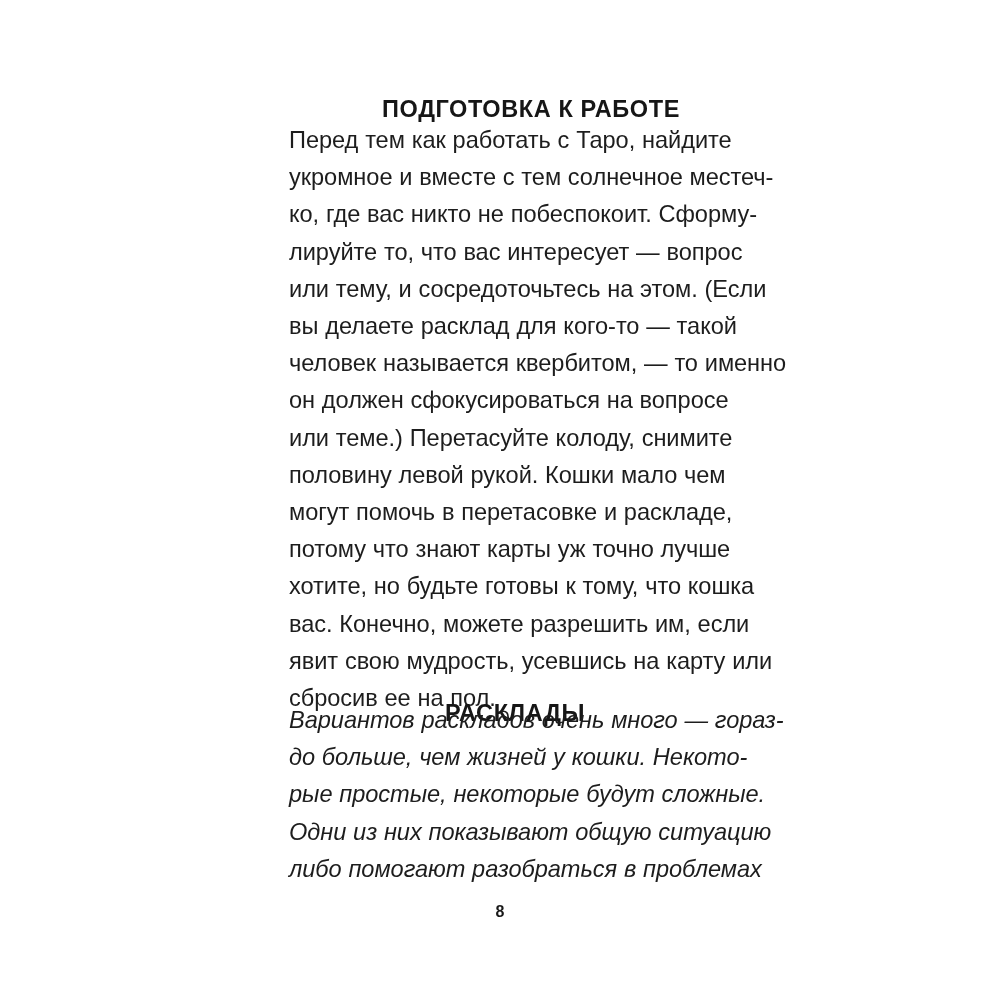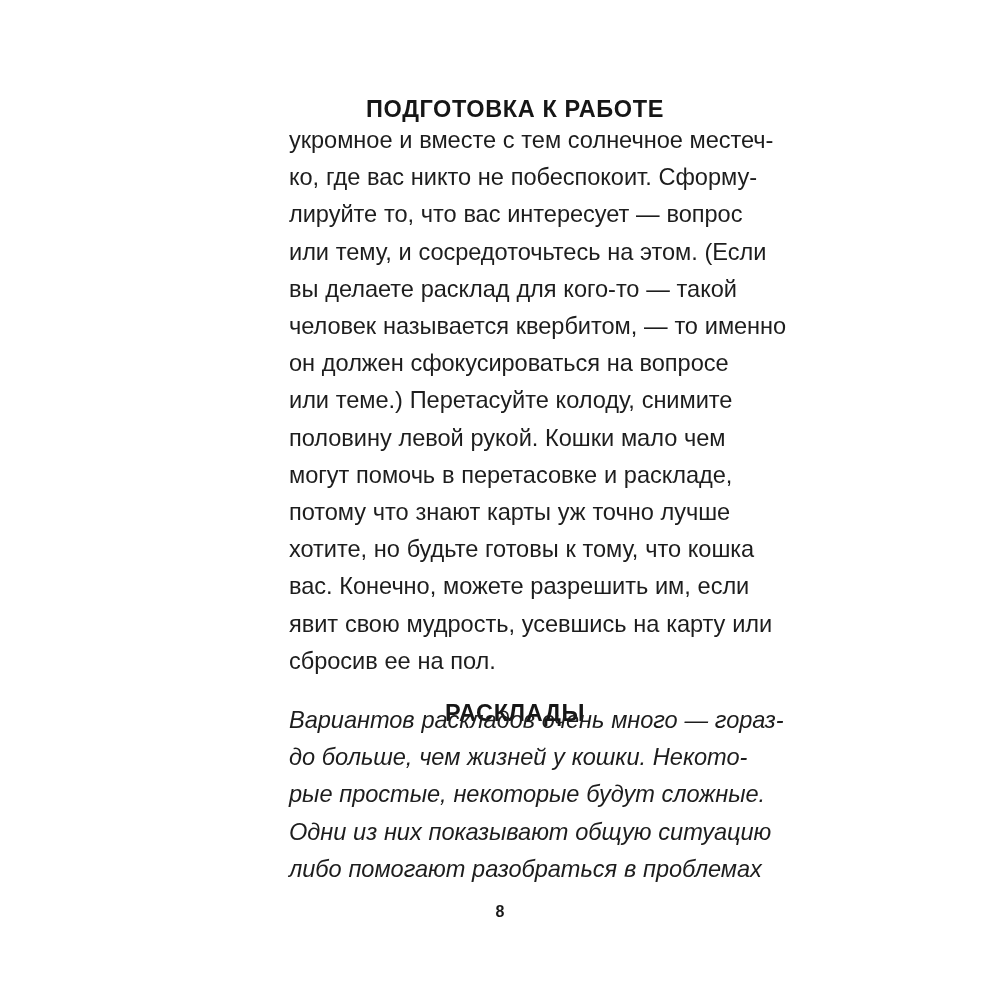--- a/index.html
+++ b/index.html
@@ -35,21 +35,21 @@
     font-weight: bold;
     letter-spacing: 0.6px;
     text-align: center;
     color: #161616;
     text-transform: uppercase;
     white-space: nowrap;
   }
 
   .heading-1 {
     position: absolute;
-    left: 0;
+    left: 16px;
     top: 80px;
     width: 452px;
     text-align: center;
   }
 
   .heading-2 {
     position: absolute;
     left: 0;
     top: 684px;
     width: 452px;
@@ -95,20 +95,21 @@
 </head>
 <body>
 
 <div class="page">
 
   <div class="text-column">
 
     <h1 class="section-heading heading-1">ПОДГОТОВКА К РАБОТЕ</h1>
 
     <div class="body-paragraph paragraph-1">
+        <span class="line">Перед тем как работать с Таро, найдите</span>
         <span class="line">укромное и вместе с тем солнечное местеч-</span>
         <span class="line">ко, где вас никто не побеспокоит. Сформу-</span>
         <span class="line">лируйте то, что вас интересует — вопрос</span>
         <span class="line">или тему, и сосредоточьтесь на этом. (Если</span>
         <span class="line">вы делаете расклад для кого-то — такой</span>
         <span class="line">человек называется квербитом, — то именно</span>
         <span class="line">он должен сфокусироваться на вопросе</span>
         <span class="line">или теме.) Перетасуйте колоду, снимите</span>
         <span class="line">половину левой рукой. Кошки мало чем</span>
         <span class="line">могут помочь в перетасовке и раскладе,</span>

